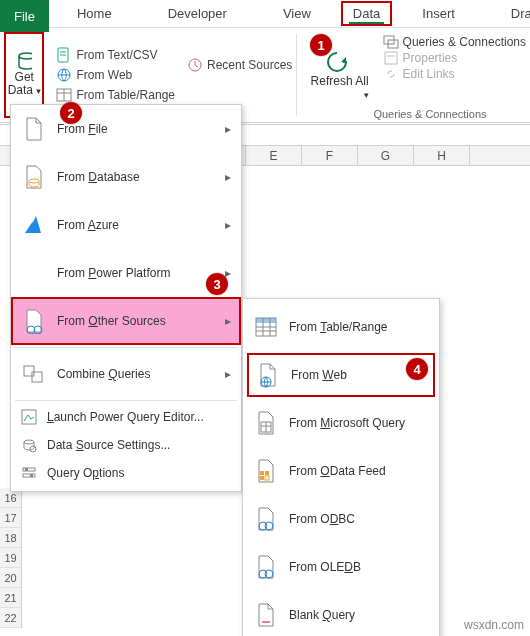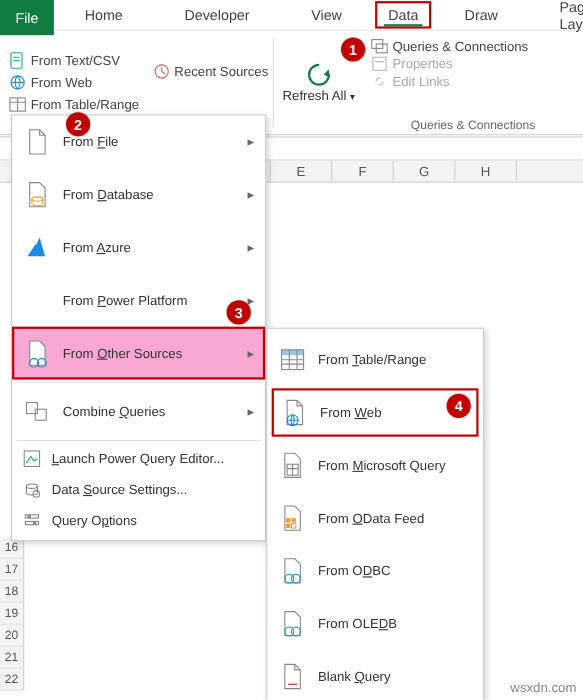--- a/index.html
+++ b/index.html
@@ -93,21 +93,21 @@
     width: 16px; height: 16px;
     display: inline-flex;
     align-items: center; justify-content: center;
   }
   .refresh-col {
     display: flex;
     flex-direction: column;
     align-items: center;
     justify-content: center;
     padding: 4px 8px;
-    text-align: left;
+    text-align: right;
     line-height: 1.1;
   }
   .queries-col {
     display: flex;
     flex-direction: column;
     padding: 6px 4px 2px 6px;
   }
   .queries-col .small-btn.disabled { color: #aaa; }
   .ribbon-group-label {
     position: absolute;
@@ -242,25 +242,35 @@
 
 <div class="tabs">
   <div class="tab-file">File</div>
   <div class="tab">Home</div>
   <div class="tab">Developer</div>
   <div class="tab">View</div>
   <div class="tab tab-data-wrap">
     <span>Data</span>
     <span class="tab-active-underline"></span>
   </div>
+  <div class="tab">Insert</div>
   <div class="tab">Draw</div>
   <div class="tab">Page Layout</div>
 </div>
 
 <div class="ribbon">
+  <div class="get-data-box">
+    <span class="icon">
+      <svg width="22" height="22">
+          <ellipse cx="11" cy="6" rx="8" ry="3" fill="none" stroke="#107c41" stroke-width="1.5"></ellipse>
+          <path d="M3 6v10c0 1.7 3.6 3 8 3s8-1.3 8-3V6" fill="none" stroke="#107c41" stroke-width="1.5"></path>
+        </svg>
+    </span>
+    <span><span>Get Data</span> <span style="font-size:9px">▾</span></span>
+  </div>
 
   <div class="small-btns">
     <div class="small-btn">
       <span class="icon">
         <svg width="16" height="16">
             <rect x="2" y="1" width="10" height="14" rx="1" fill="none" stroke="#2a7"></rect>
             <line x1="4" y1="5" x2="10" y2="5" stroke="#2a7"></line>
             <line x1="4" y1="8" x2="10" y2="8" stroke="#2a7"></line>
           </svg>
       </span>

